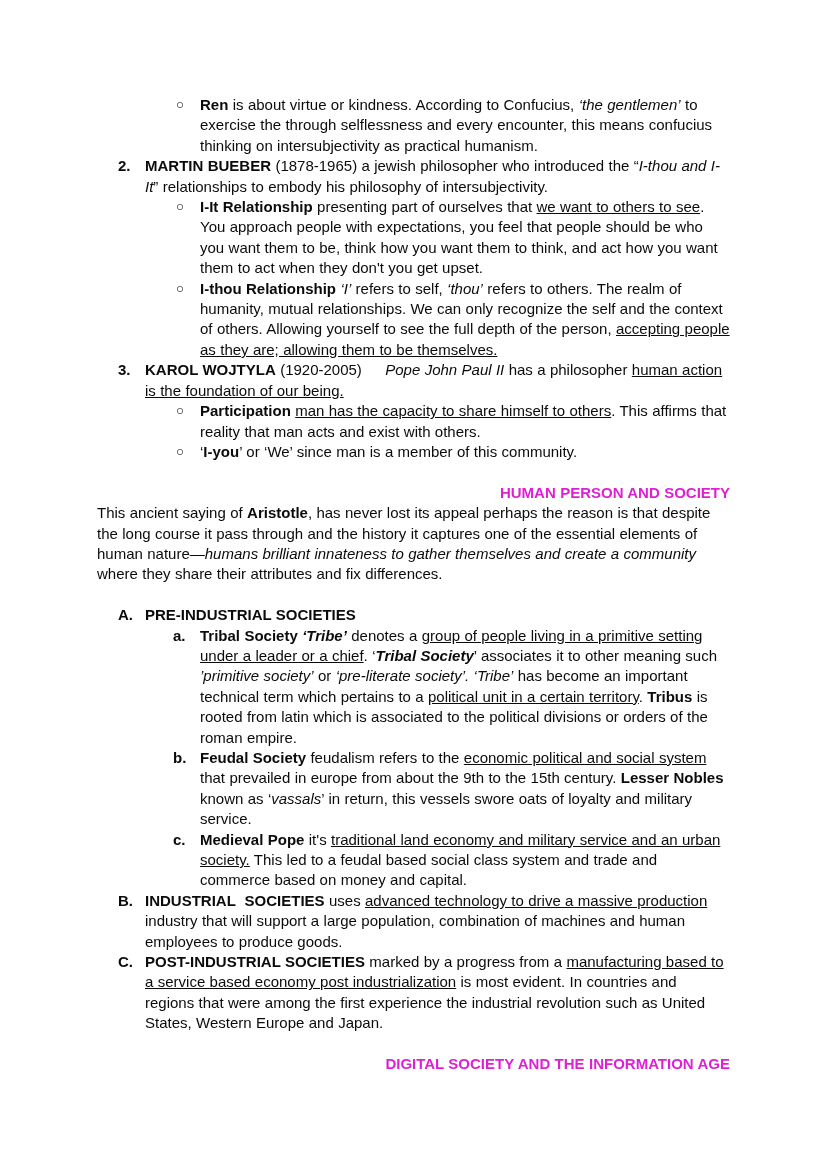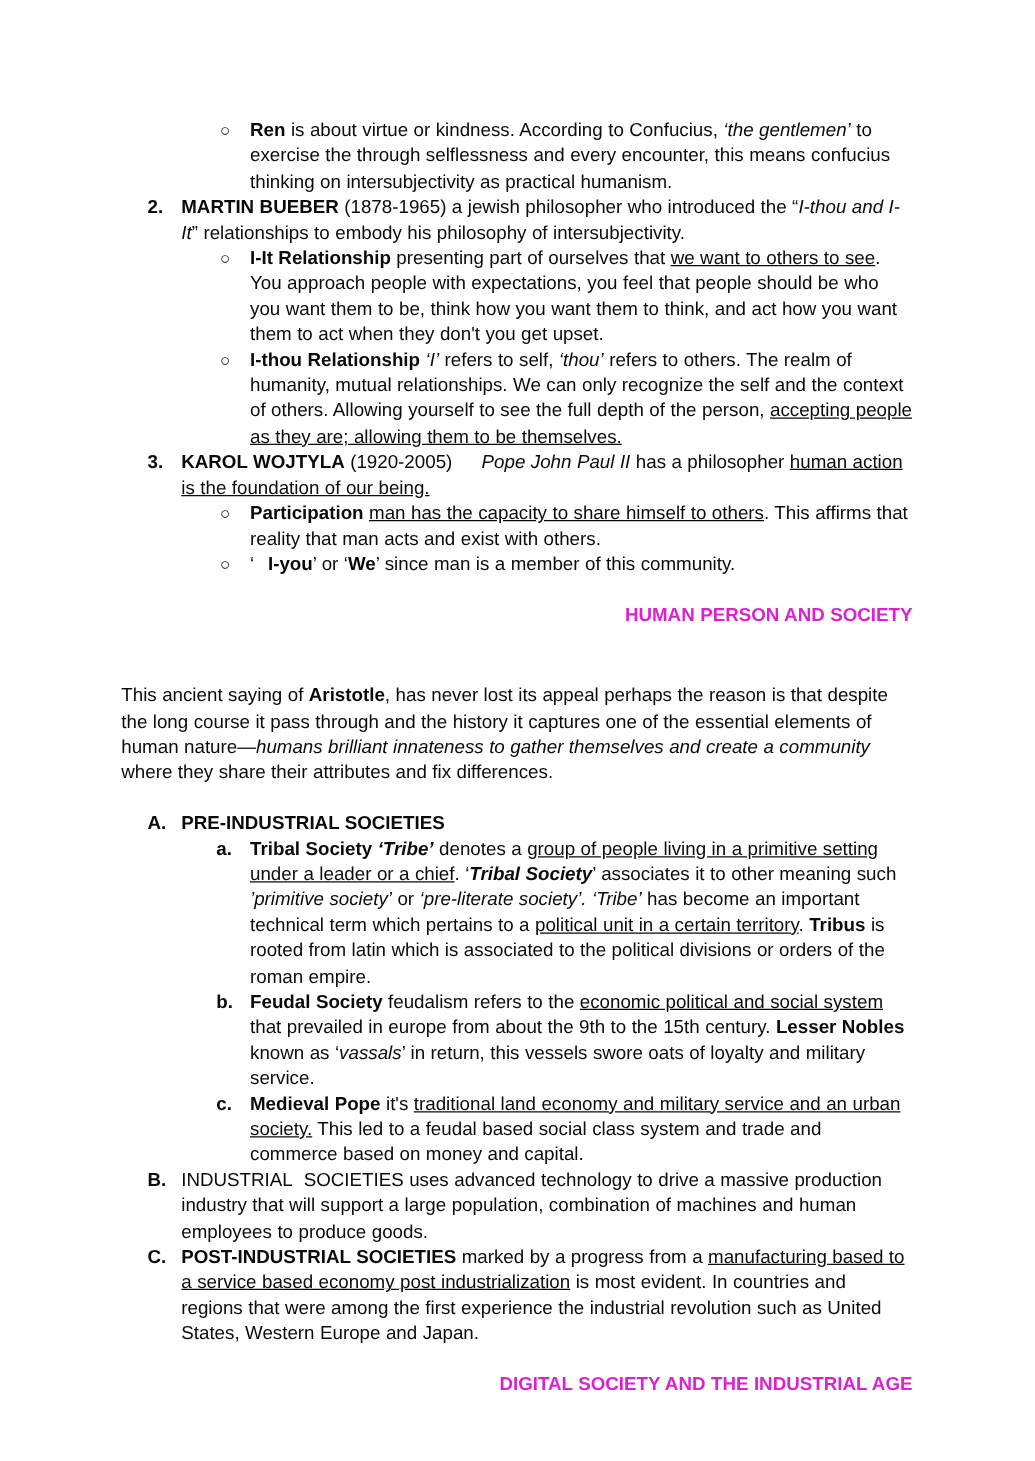--- a/index.html
+++ b/index.html
@@ -34,21 +34,21 @@
   .li2 { padding-left: 103px; }
   .li2 > .marker {
     position: absolute; left: 76px; top: 0; width: 26px;
     font-weight: bold;
   }
   .li2.bullet > .marker {
     font-weight: normal;
     left: 79px;
     font-size: 13.5px;
   }
-  .para { padding-left: 0; margin-top: 44px; }
+  .para { padding-left: 0; }
   .heading {
     text-align: right;
     font-weight: bold;
     color: var(--accent, #de1fd4);
   }
   .spacer { height: 20.4px; }
 </style>
 </head>
 <body>
 
@@ -80,21 +80,21 @@
       <span class="text"><span style="font-weight: bold;">KAROL WOJTYLA</span><span> (1920-2005) </span><span style="font-style: italic; margin-left: 19px;">Pope John Paul II</span><span> has a philosopher </span><span style="text-decoration: underline;">human action is the foundation of our being.</span></span>
     </div>
 
     <div class="block li2 bullet">
       <span class="marker">○</span>
       <span class="text"><span style="font-weight: bold;">Participation</span><span> </span><span style="text-decoration: underline;">man has the capacity to share himself to others</span><span>. This affirms that reality that man acts and exist with others.</span></span>
     </div>
 
     <div class="block li2 bullet">
       <span class="marker">○</span>
-      <span class="text"><span>‘</span><span style="font-weight: bold; margin-left: 11px;">I-you</span><span>’ or ‘</span><span style="font-weight: bold; text-align: center;">We</span><span>’ since man is a member of this community.</span></span>
+      <span class="text"><span>‘</span><span style="font-weight: bold;">I-you</span><span>’ or ‘</span><span style="font-weight: normal; text-align: center;">We</span><span>’ since man is a member of this community.</span></span>
     </div>
 
     <div class="block spacer"></div>
 
     <div class="block heading">HUMAN PERSON AND SOCIETY</div>
 
     <div class="block para">
       <span class="text"><span>This ancient saying of </span><span style="font-weight: bold;">Aristotle</span><span>, has never lost its appeal perhaps the reason is that despite the long course it pass through and the history it captures one of the essential elements of human nature—</span><span style="font-style: italic;">humans brilliant innateness to gather themselves and create a community</span><span> where they share their attributes and fix differences.</span></span>
     </div>
 
@@ -115,26 +115,26 @@
       <span class="text"><span style="font-weight: bold;">Feudal Society</span><span> feudalism refers to the </span><span style="text-decoration: underline;">economic political and social system</span><span> that prevailed in europe from about the 9th to the 15th century. </span><span style="font-weight: bold;">Lesser Nobles</span><span> known as ‘</span><span style="font-style: italic;">vassals</span><span>’ in return, this vessels swore oats of loyalty and military service.</span></span>
     </div>
 
     <div class="block li2">
       <span class="marker">c.</span>
       <span class="text"><span style="font-weight: bold;">Medieval Pope</span><span> it's </span><span style="text-decoration: underline;">traditional land economy and military service and an urban society.</span><span> This led to a feudal based social class system and trade and commerce based on money and capital.</span></span>
     </div>
 
     <div class="block li1">
       <span class="marker">B.</span>
-      <span class="text"><span style="font-weight: normal; margin-top: 47px;">INDUSTRIAL&nbsp; SOCIETIES</span><span> uses </span><span style="">advanced technology to drive a massive production</span><span> industry that will support a large population, combination of machines and human employees to produce goods.</span></span>
+      <span class="text"><span style="font-weight: bold; margin-top: 47px;">INDUSTRIAL&nbsp; SOCIETIES</span><span> uses </span><span style="text-decoration: underline;">advanced technology to drive a massive production</span><span> industry that will support a large population, combination of machines and human employees to produce goods.</span></span>
     </div>
 
     <div class="block li1">
       <span class="marker">C.</span>
       <span class="text"><span style="font-weight: bold;">POST-INDUSTRIAL SOCIETIES</span><span> marked by a progress from a </span><span style="text-decoration: underline;">manufacturing based to a service based economy post industrialization</span><span> is most evident. In countries and regions that were among the first experience the industrial revolution such as United States, Western Europe and Japan.</span></span>
     </div>
 
     <div class="block spacer"></div>
 
-    <div class="block heading">DIGITAL SOCIETY AND THE INDUSTRIAL AGE</div>
+    <div class="block heading">DIGITAL SOCIETY AND THE INFORMATION AGE</div>
 
   </div>
 </div>
 
 </body></html>

